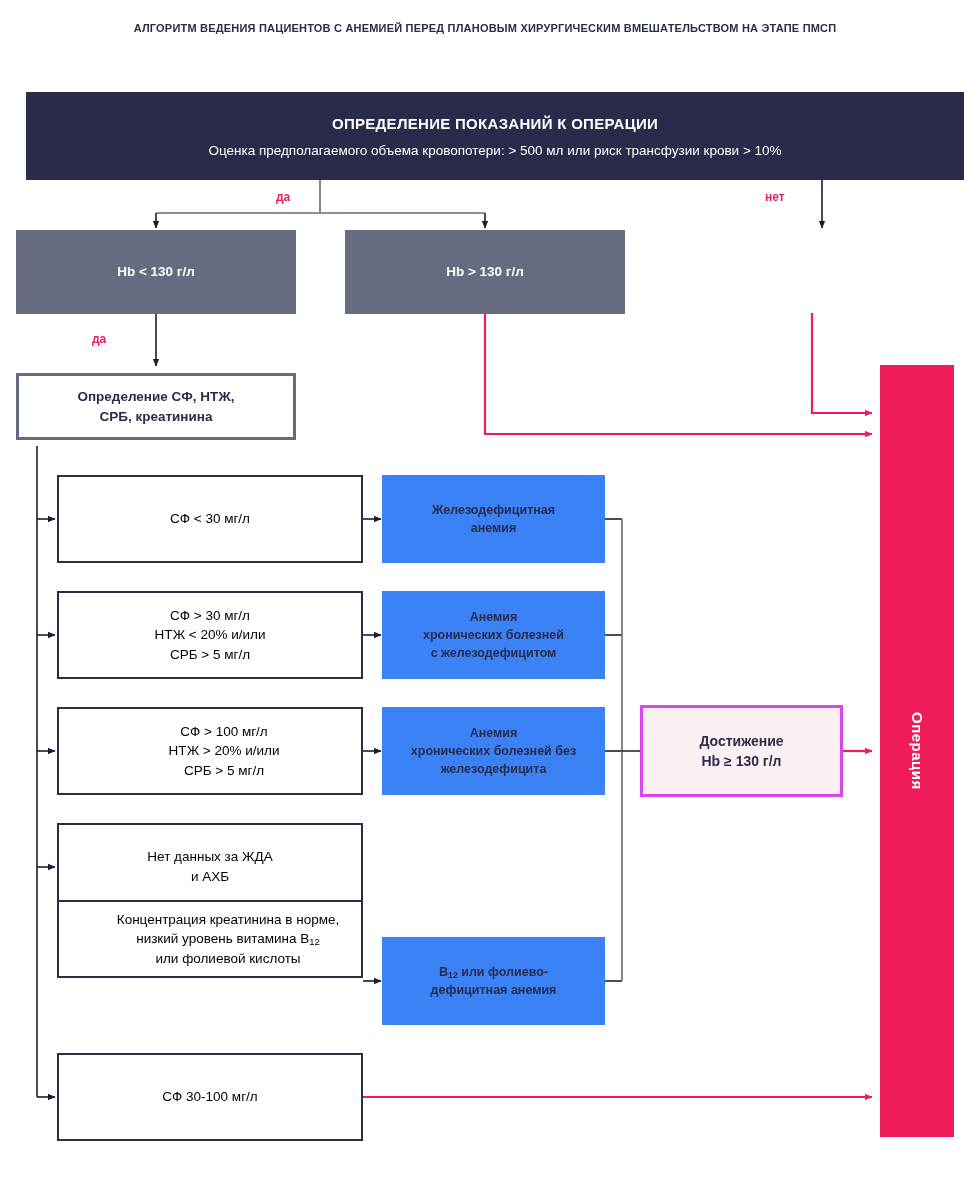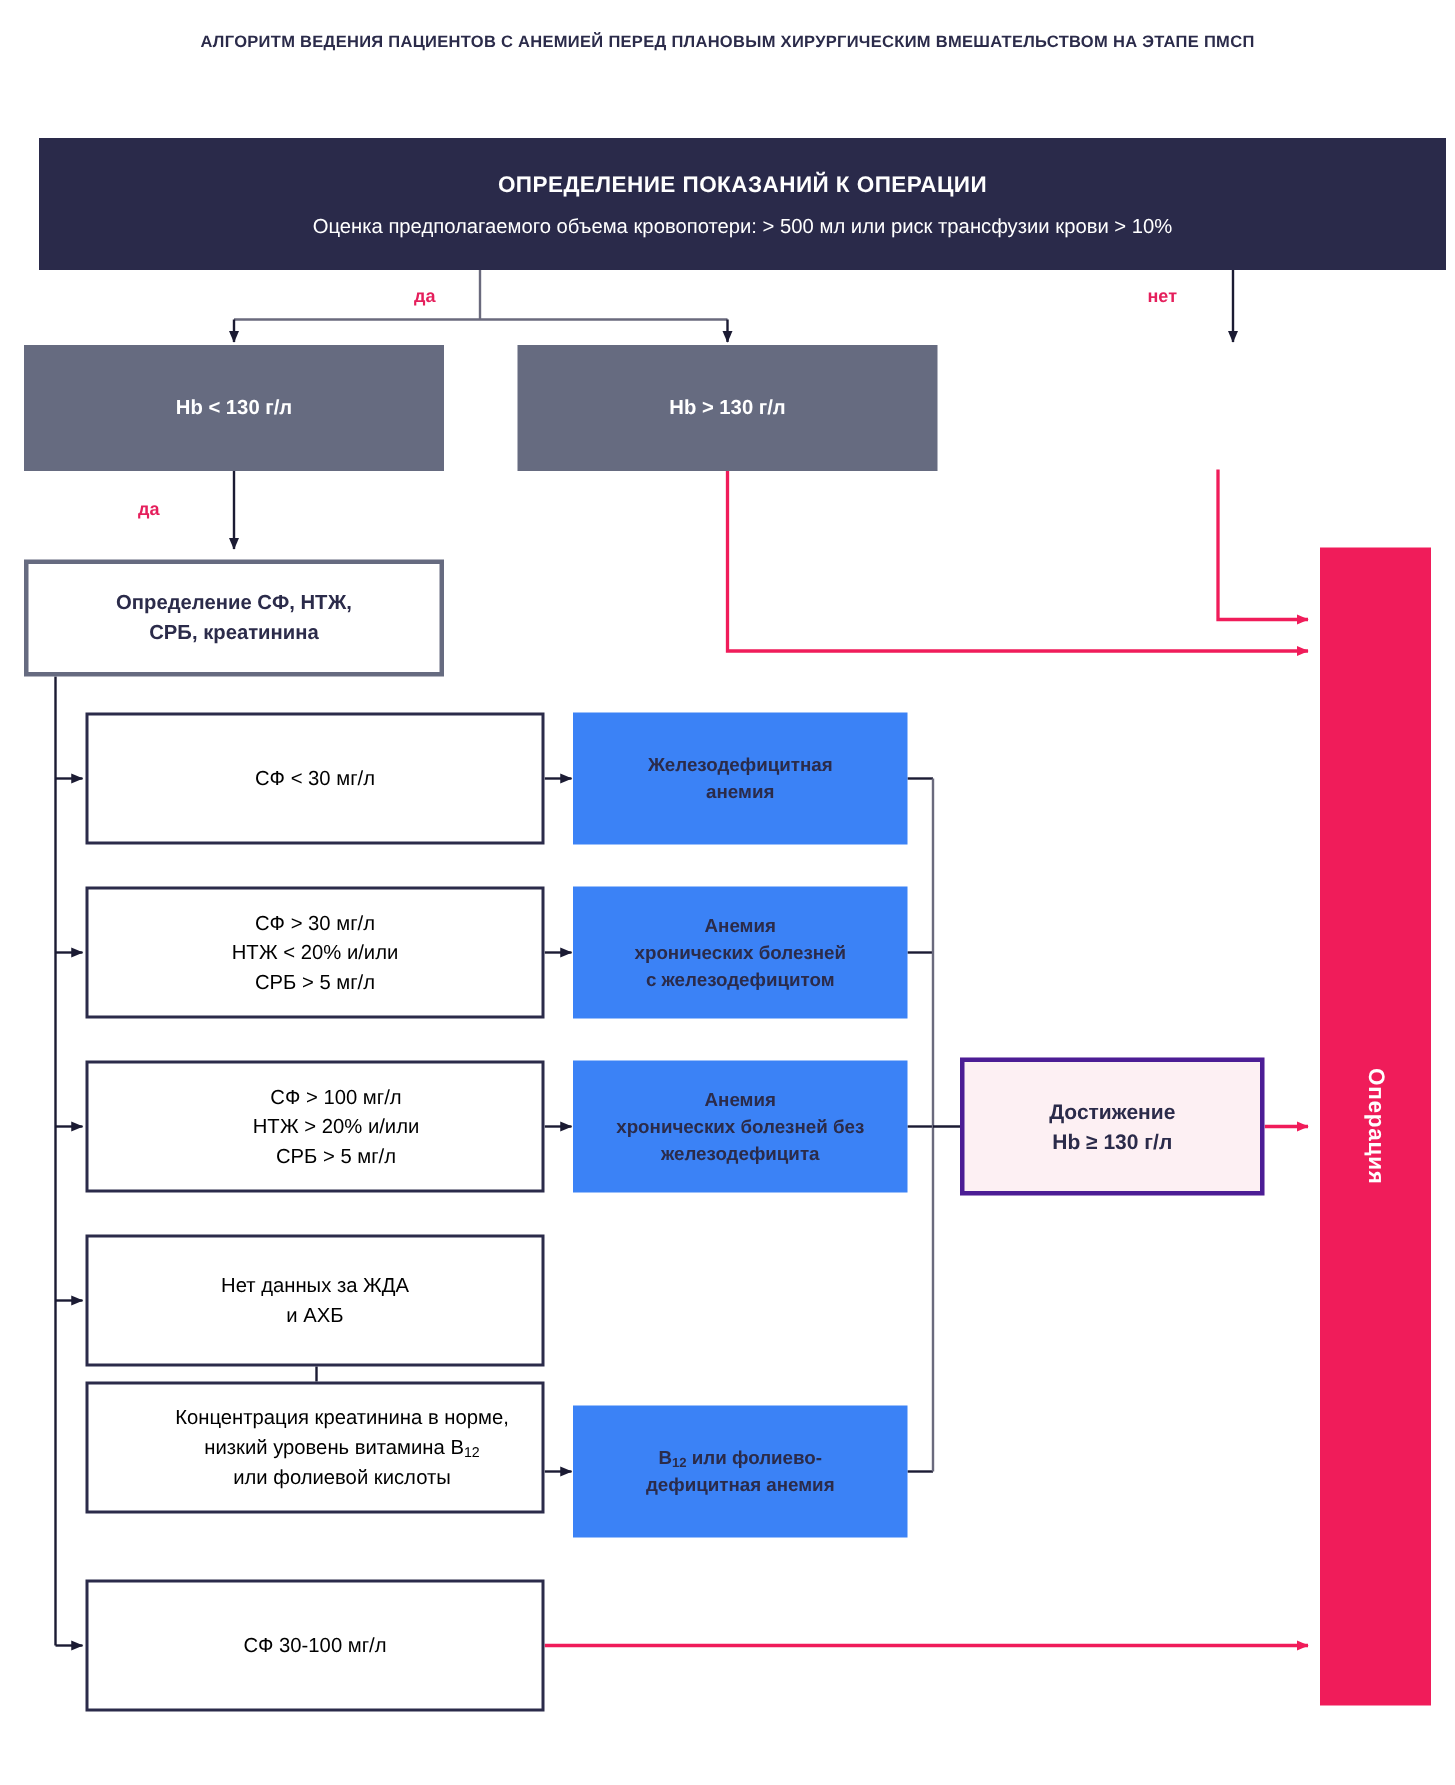--- a/index.html
+++ b/index.html
@@ -69,21 +69,21 @@
   
   .diag{
     background:#3b82f6;
     color:#2b2b4a;
     font-size:12.5px;font-weight:bold;
   }
 
   
   .goal{
     background:#fdf0f3;
-    border:3px solid #4c1d95;
+    border:3px solid #d946ef;
     color:#2b2b4a;
     font-size:14px;font-weight:bold;
   }
 
   
   .opbar{
     background:#f01c5a;color:#ffffff;
     font-size:15px;font-weight:bold;
     writing-mode:vertical-rl;
     text-orientation:mixed;
@@ -179,21 +179,21 @@
 
   <div class="node grey" style="left:16px;top:230px;width:280px;height:84px;">
     <span class="ln">Hb &lt; 130 г/л</span>
   </div>
 
   <div class="node grey" style="left:345px;top:230px;width:280px;height:84px;">
     <span class="ln">Hb &gt; 130 г/л</span>
   </div>
 
 
-  <div class="node panel" style="left:16px;top:373px;width:280px;height:78px;">
+  <div class="node panel" style="left:16px;top:373px;width:280px;height:67px;">
     <span class="ln">Определение СФ, НТЖ,</span>
     <span class="ln">СРБ, креатинина</span>
   </div>
 
   <div class="node crit" style="left:57px;top:475px;width:306px;height:88px;">
     <span class="ln">СФ &lt; 30 мг/л</span>
   </div>
 
   <div class="node crit" style="left:57px;top:591px;width:306px;height:88px;">
     <span class="ln">СФ &gt; 30 мг/л</span>
@@ -205,21 +205,21 @@
     <span class="ln">СФ &gt; 100 мг/л</span>
     <span class="ln">НТЖ &gt; 20% и/или</span>
     <span class="ln">СРБ &gt; 5 мг/л</span>
   </div>
 
   <div class="node crit" style="left:57px;top:823px;width:306px;height:88px;">
     <span class="ln">Нет данных за ЖДА</span>
     <span class="ln">и АХБ</span>
   </div>
 
-  <div class="node crit" style="left:57px;top:921px;width:306px;height:88px;padding-left:36px;">
+  <div class="node crit" style="left:57px;top:900px;width:306px;height:78px;padding-left:36px;">
     <span class="ln">Концентрация креатинина в норме,</span>
     <span class="ln">
       <span>низкий уровень витамина B</span><sub>12</sub>
     </span>
     <span class="ln">или фолиевой кислоты</span>
   </div>
 
   <div class="node crit" style="left:57px;top:1053px;width:306px;height:88px;">
     <span class="ln">СФ 30-100 мг/л</span>
   </div>

